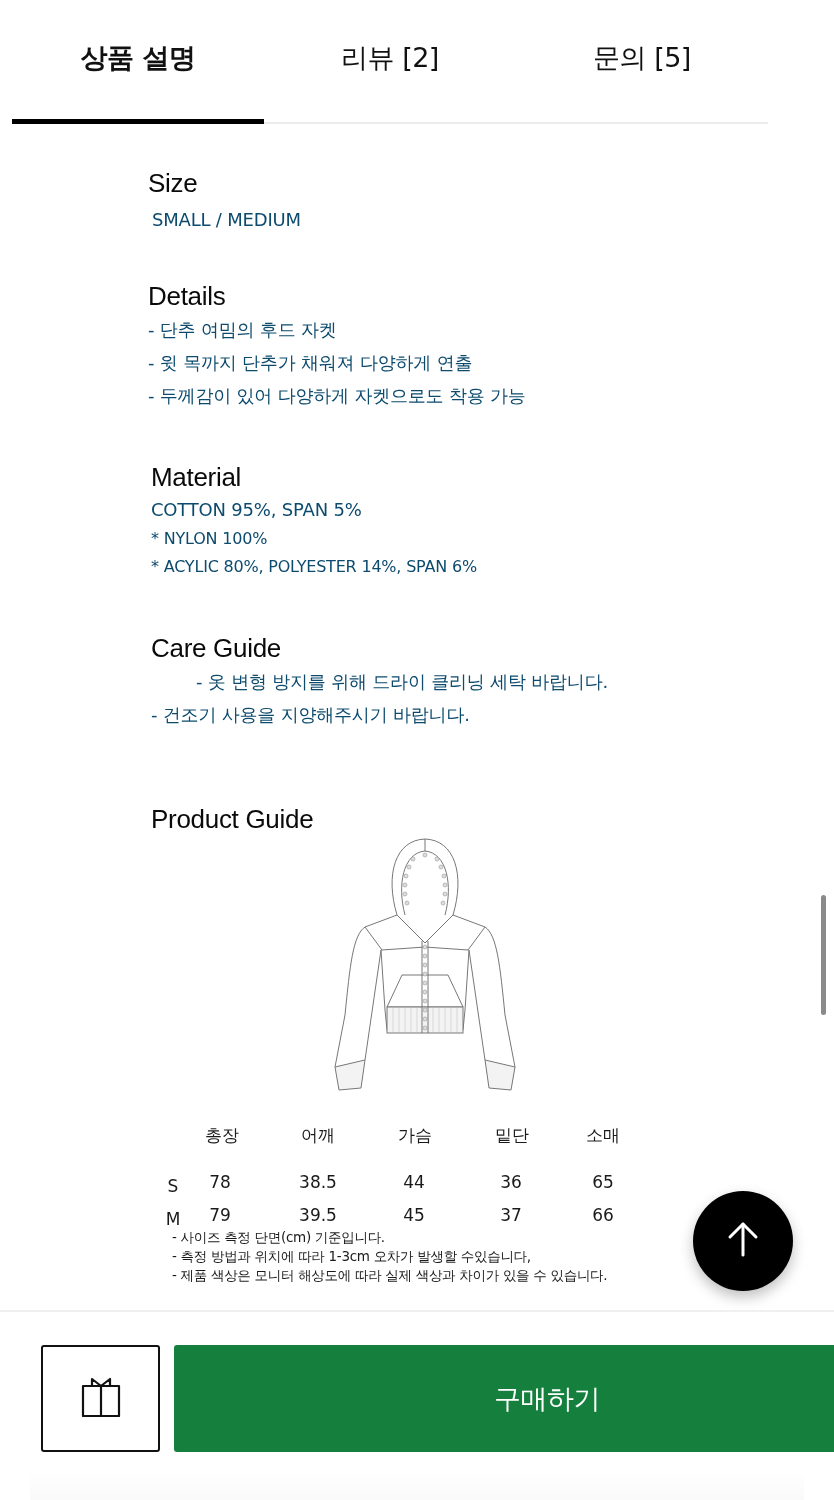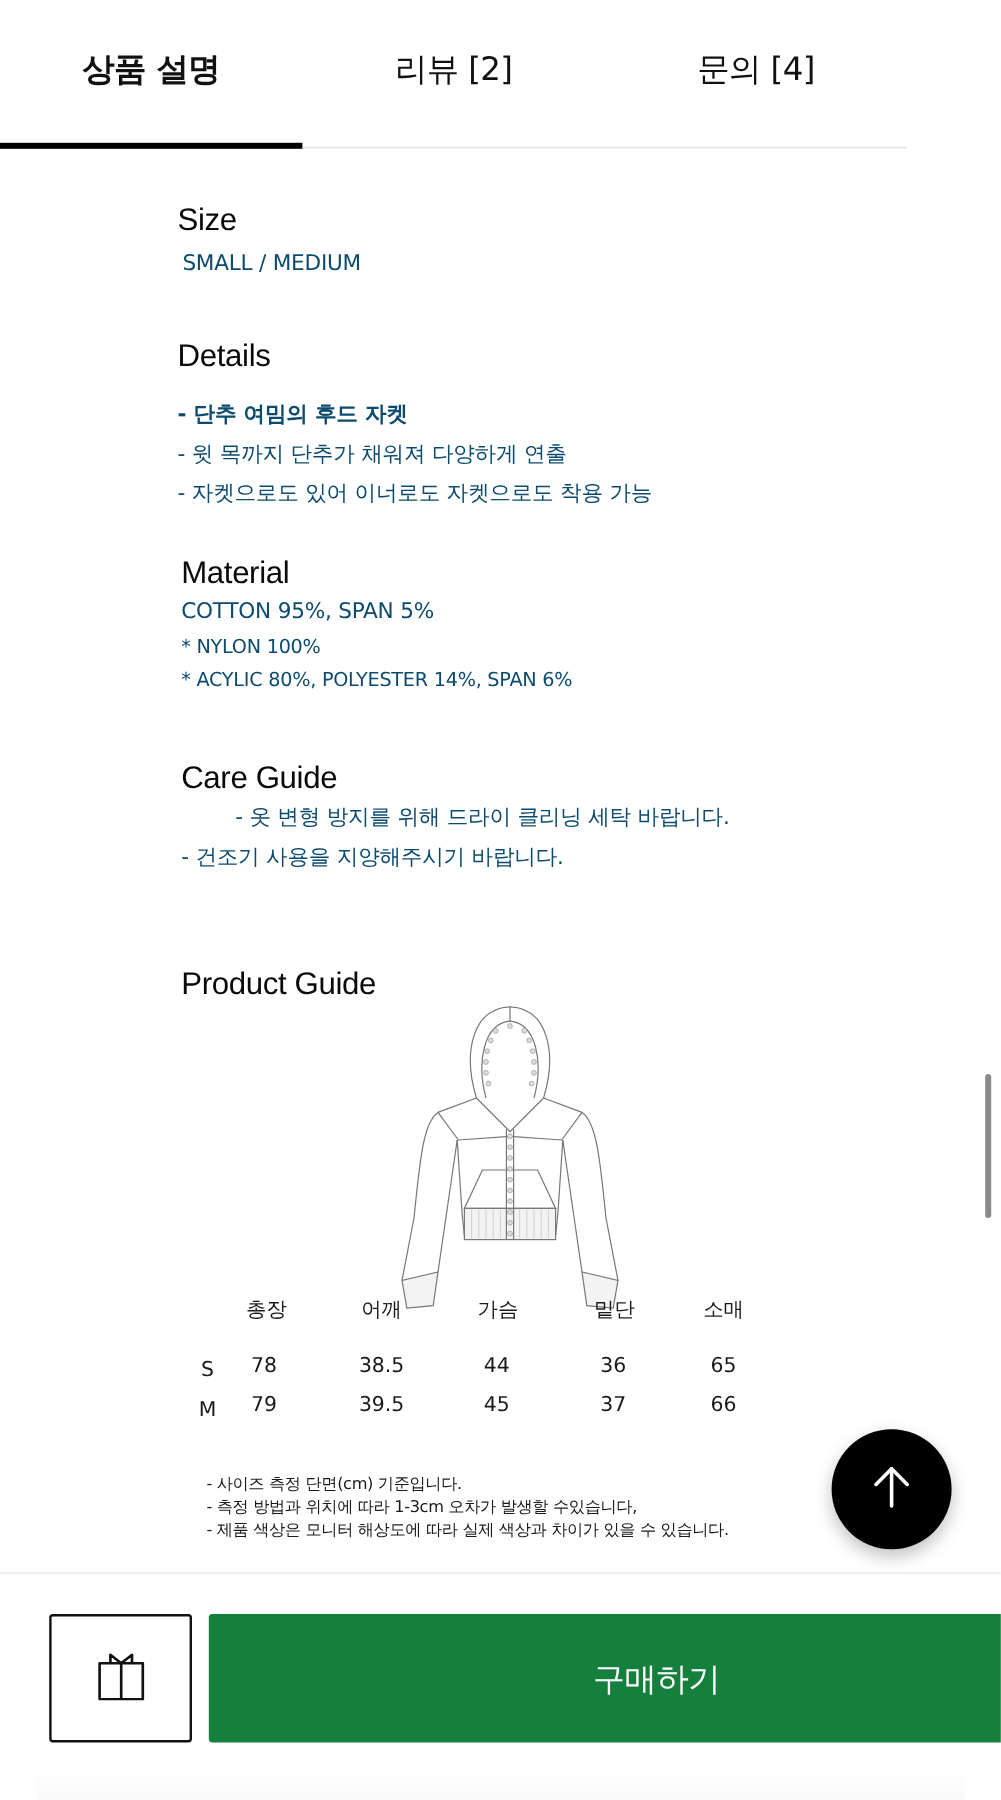--- a/index.html
+++ b/index.html
@@ -1,30 +1,30 @@
 <!DOCTYPE html>
 <html><head>
 <meta charset="utf-8">
 <style>
   * { box-sizing: border-box; margin: 0; padding: 0; }
   html, body { width: 834px; height: 1500px; background: #ffffff; overflow: hidden; }
   body { font-family: "DejaVu Sans", "Liberation Sans", sans-serif; color: #111; position: relative; }
 
-  .tabs { position: absolute; left: 0; top: 0; width: 756px; height: 124px; border-bottom: 2px solid #ececec; display: flex; }
+  .tabs { position: absolute; left: 12px; top: 0; width: 756px; height: 124px; border-bottom: 2px solid #ececec; display: flex; }
   .tab { flex: 1; display: flex; align-items: center; justify-content: center; font-size: 27px; color: #111; cursor: pointer; position: relative; padding-bottom: 6px; letter-spacing: -0.5px; }
   .tab.active { font-weight: bold; }
   .tab.active::after { content: ""; position: absolute; left: 0; right: 0; bottom: -2px; height: 5px; background: #000; }
   .section { position: absolute; left: 148px; }
   .h { font-family: "Liberation Sans", sans-serif; font-weight: normal; font-size: 26px; color: #0a0a0a; letter-spacing: -0.3px; }
   .t { font-size: 18px; color: #0c4a6e; line-height: 33px; letter-spacing: -0.2px; }
   .t.small { font-size: 16px; line-height: 28px; }
 
   .guide-img { position: absolute; left: 325px; top: 835px; width: 200px; height: 260px; }
 
-  .size-table { position: absolute; left: 160px; top: 1080px; width: 480px; }
+  .size-table { position: absolute; left: 160px; top: 1124px; width: 480px; }
   .st-head, .st-row { position: relative; height: 30px; font-size: 17px; color: #1a1a1a; }
   .st-row.s { margin-top: 18px; }
   .cell { position: absolute; top: 0; transform: translateX(-50%); white-space: nowrap; }
 
   .notes { position: absolute; left: 172px; top: 1228px; font-size: 13.5px; line-height: 19px; color: #1a1a1a; letter-spacing: -0.3px; }
 
   .scrollbar { position: absolute; left: 821px; top: 895px; width: 5px; height: 120px; border-radius: 3px; background: #8a8a8a; }
 
   .top-btn { position: absolute; left: 693px; top: 1191px; width: 100px; height: 100px; border-radius: 50%; background: #000; box-shadow: 0 6px 14px rgba(0,0,0,0.25); display: flex; align-items: center; justify-content: center; cursor: pointer; }
 
@@ -32,33 +32,33 @@
   .gift-btn { position: absolute; left: 41px; top: 33px; width: 119px; height: 107px; border: 2px solid #111; border-radius: 3px; background: #fff; display: flex; align-items: center; justify-content: center; cursor: pointer; }
   .buy-btn { position: absolute; left: 174px; top: 33px; width: 746px; height: 107px; background: #15803d; border-radius: 3px; color: #fff; font-size: 27px; display: flex; align-items: center; justify-content: center; cursor: pointer; letter-spacing: -0.5px; }
   .bottom-fade { position: absolute; left: 30px; top: 160px; width: 774px; height: 30px; background: linear-gradient(#fff, #f9f9f9); }
 </style>
 </head>
 <body>
 
 <div class="tabs">
   <div class="tab active">상품 설명</div>
   <div class="tab">리뷰 [2]</div>
-  <div class="tab">문의 [4]</div>
+  <div class="tab">문의 [5]</div>
 </div>
 
 <div class="section" style="top:168px;">
   <div class="h">Size</div>
   <div class="t" style="margin-top:4px; padding-left:4px;">SMALL / MEDIUM</div>
 </div>
 
 <div class="section" style="top:281px;">
   <div class="h">Details</div>
-  <div class="t" style="margin-top:17px;font-weight:bold;">- 단추 여밈의 후드 자켓</div>
+  <div class="t" style="margin-top:1px;">- 단추 여밈의 후드 자켓</div>
   <div class="t">- 윗 목까지 단추가 채워져 다양하게 연출</div>
-  <div class="t">- 자켓으로도 있어 이너로도 자켓으로도 착용 가능</div>
+  <div class="t">- 두께감이 있어 다양하게 자켓으로도 착용 가능</div>
 </div>
 
 <div class="section" style="top:462px; left:151px;">
   <div class="h">Material</div>
   <div class="t" style="margin-top:2px; line-height:30px;">COTTON 95%, SPAN 5%</div>
   <div class="t small">* NYLON 100%</div>
   <div class="t small">* ACYLIC 80%, POLYESTER 14%, SPAN 6%</div>
 </div>
 
 <div class="section" style="top:633px; left:151px;">

